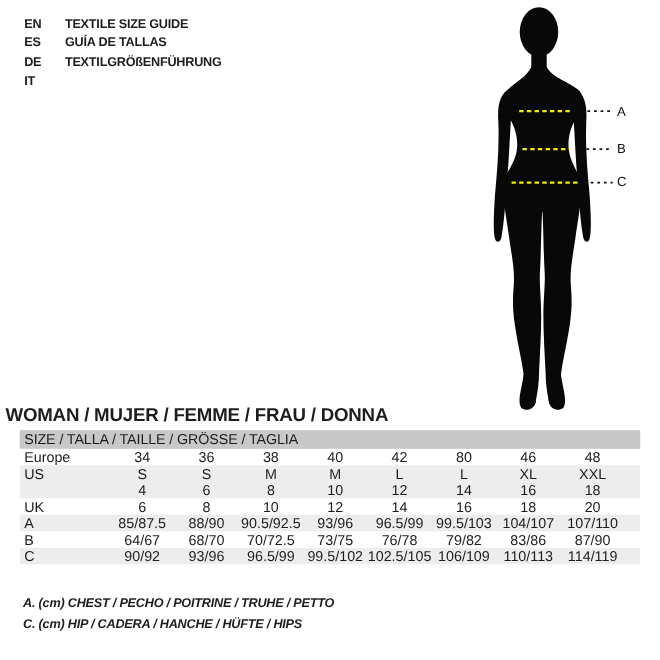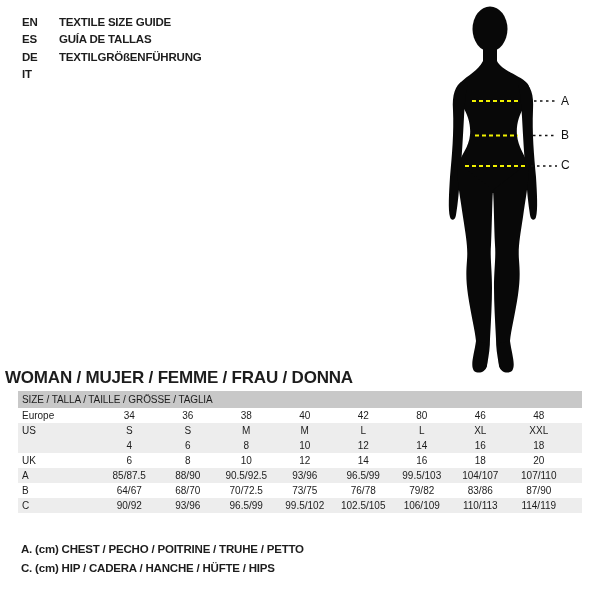--- a/index.html
+++ b/index.html
@@ -14,28 +14,28 @@
   .lang-title{font-size:11.5px;font-weight:bold;letter-spacing:-0.2px;white-space:nowrap;}
 
   
   .figure-svg{position:absolute;left:430px;top:5px;width:152px;height:368px;}
   .marker-label{position:absolute;left:561px;font-size:12px;color:#111;line-height:14px;}
 
   
   .section-title{position:absolute;left:5px;top:368px;font-size:17px;font-weight:bold;letter-spacing:-0.2px;}
 
   
-  .size-table{position:absolute;left:18px;top:391px;width:564px;font-size:10px;}
+  .size-table{position:absolute;left:18px;top:391px;width:564px;font-size:13px;}
   .size-table-header{height:17px;line-height:17px;padding-left:4px;letter-spacing:-0.1px;}
   .size-row{display:flex;height:15px;line-height:15px;padding-right:14px;}
   .size-row .row-label{width:78px;padding-left:4px;text-align:left;}
   .size-row .row-cell{flex:1;text-align:center;white-space:nowrap;}
 
   
-  .legend{position:absolute;left:21px;top:540px;}
+  .legend{position:absolute;left:21px;top:540px;font-style:italic;}
   .legend-line{height:18.5px;line-height:18.5px;font-size:11.5px;font-weight:bold;letter-spacing:-0.2px;white-space:nowrap;}
 </style>
 </head>
 <body>
 
 <div class="lang-block" id="lang-block">
   <div class="lang-row">
     <span class="lang-code">EN</span>
     <span class="lang-title">TEXTILE SIZE GUIDE</span>
   </div>

